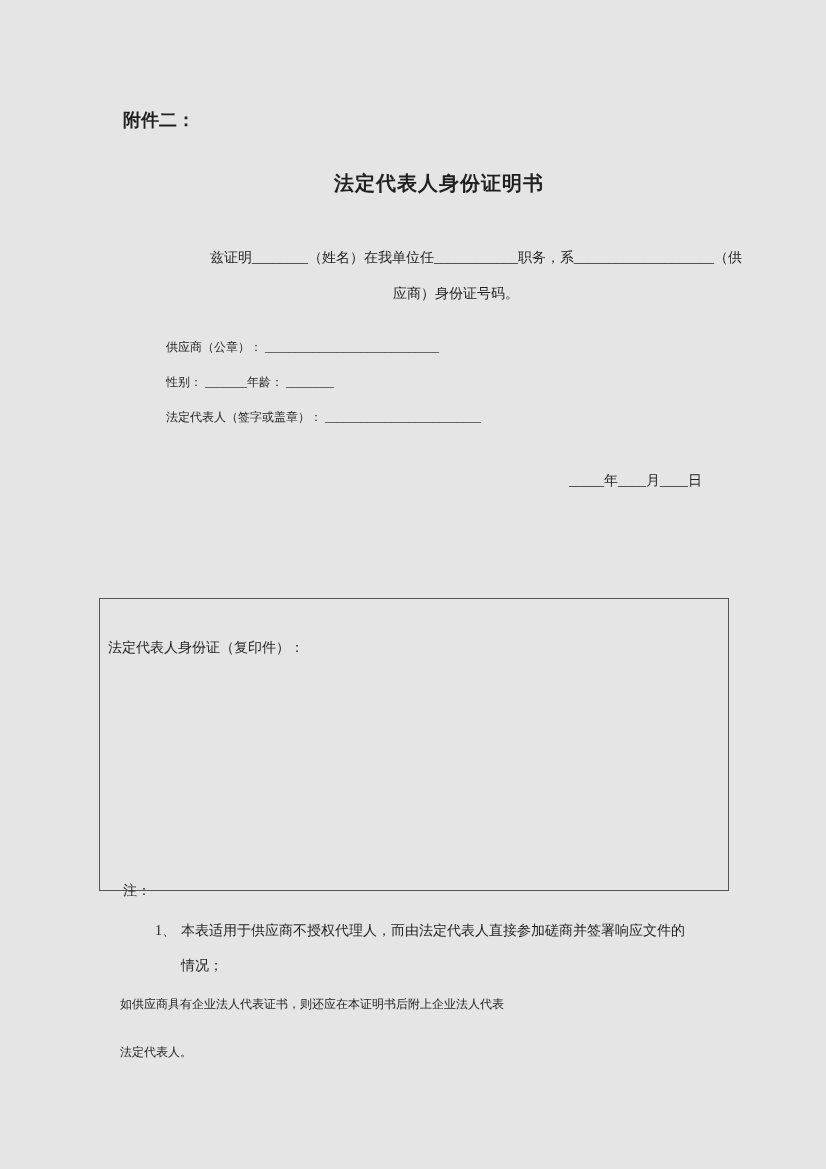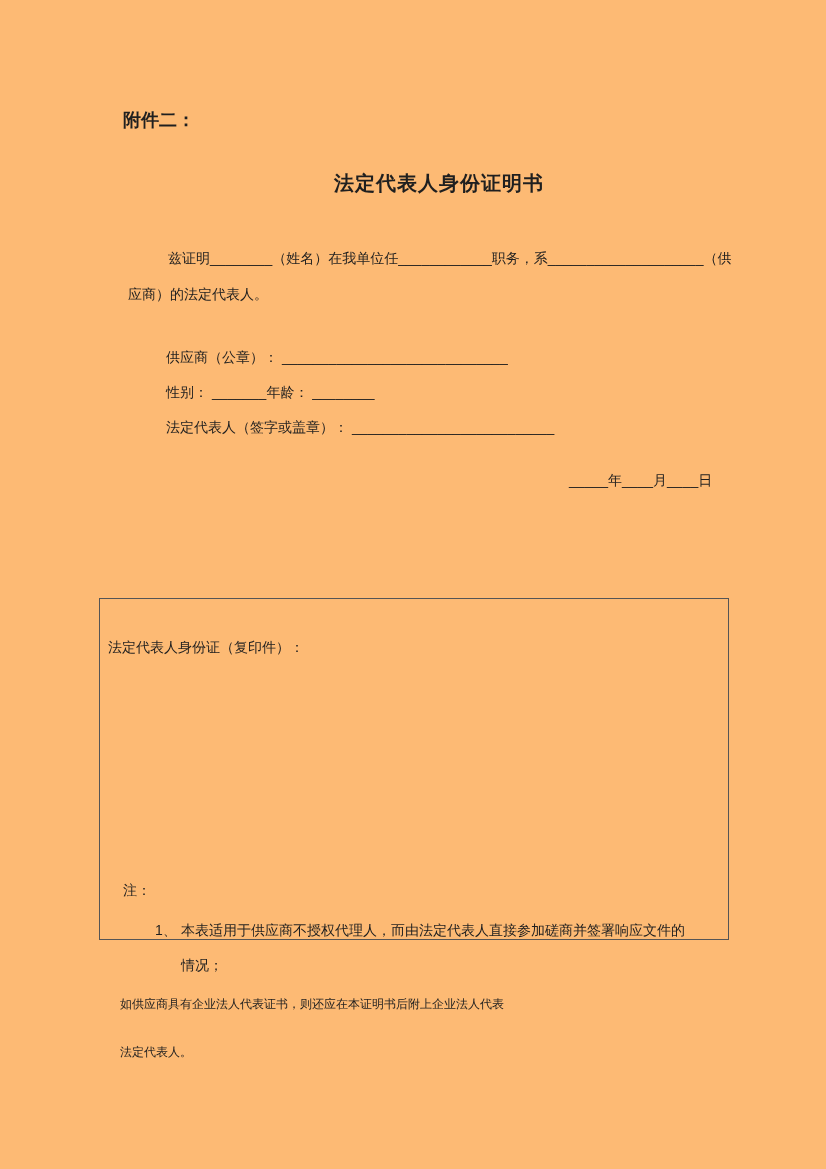--- a/index.html
+++ b/index.html
@@ -1,21 +1,21 @@
 <!DOCTYPE html>
 <html><head>
 <meta charset="utf-8">
 <style>
   html, body { margin: 0; padding: 0; background: #ffffff; }
   .page {
     position: relative;
     width: 826px;
     height: 1169px;
-    background: #fdba74;
-    font-family: Liberation Sans, sans-serif;
+    background: #e5e5e5;
+    font-family: Liberation Serif, serif;
     color: #1f1f1f;
     overflow: hidden;
   }
   .line { white-space: nowrap; }
 
   .attachment-label {
     position: absolute;
     left: 123px;
     top: 108px;
     font-size: 18px;
@@ -26,47 +26,48 @@
     left: 26px;
     top: 170px;
     width: 826px;
     text-align: center;
     font-size: 20px;
     font-weight: bold;
     letter-spacing: 1px;
   }
   .certify {
     position: absolute;
-    left: 128px;
+    left: 136px;
     top: 240px;
     width: 640px;
     font-size: 14px;
     line-height: 36px;
+    text-align: center;
   }
   .certify .first { text-indent: 40px; }
 
   .form-block {
     position: absolute;
     left: 166px;
-    top: 340px;
-    font-size: 14px;
+    top: 330px;
+    font-size: 12px;
     line-height: 35px;
   }
   .date-line {
     position: absolute;
     left: 569px;
     top: 472px;
     font-size: 14px;
   }
   .copy-box {
     position: absolute;
     left: 99px;
     top: 598px;
     width: 630px;
-    height: 342px;
+    height: 293px;
     border: 1px solid #555555;
     box-sizing: border-box;
   }
   .copy-box-label {
     position: absolute;
     left: 8px;
     top: 40px;
     font-size: 14px;
   }
   .notes-label {
@@ -96,21 +97,21 @@
 <body>
 
 <div class="page">
 
   <div class="attachment-label">附件二：</div>
 
   <div class="doc-title">法定代表人身份证明书</div>
 
   <div class="certify">
     <div class="line first">兹证明________（姓名）在我单位任____________职务，系____________________（供</div>
-    <div class="line">应商）的法定代表人。</div>
+    <div class="line">应商）身份证号码。</div>
   </div>
 
   <div class="form-block">
     <div class="line">供应商（公章）： _____________________________</div>
     <div class="line">性别： _______年龄： ________</div>
     <div class="line">法定代表人（签字或盖章）： __________________________</div>
   </div>
 
   <div class="date-line line">_____年____月____日</div>
 

